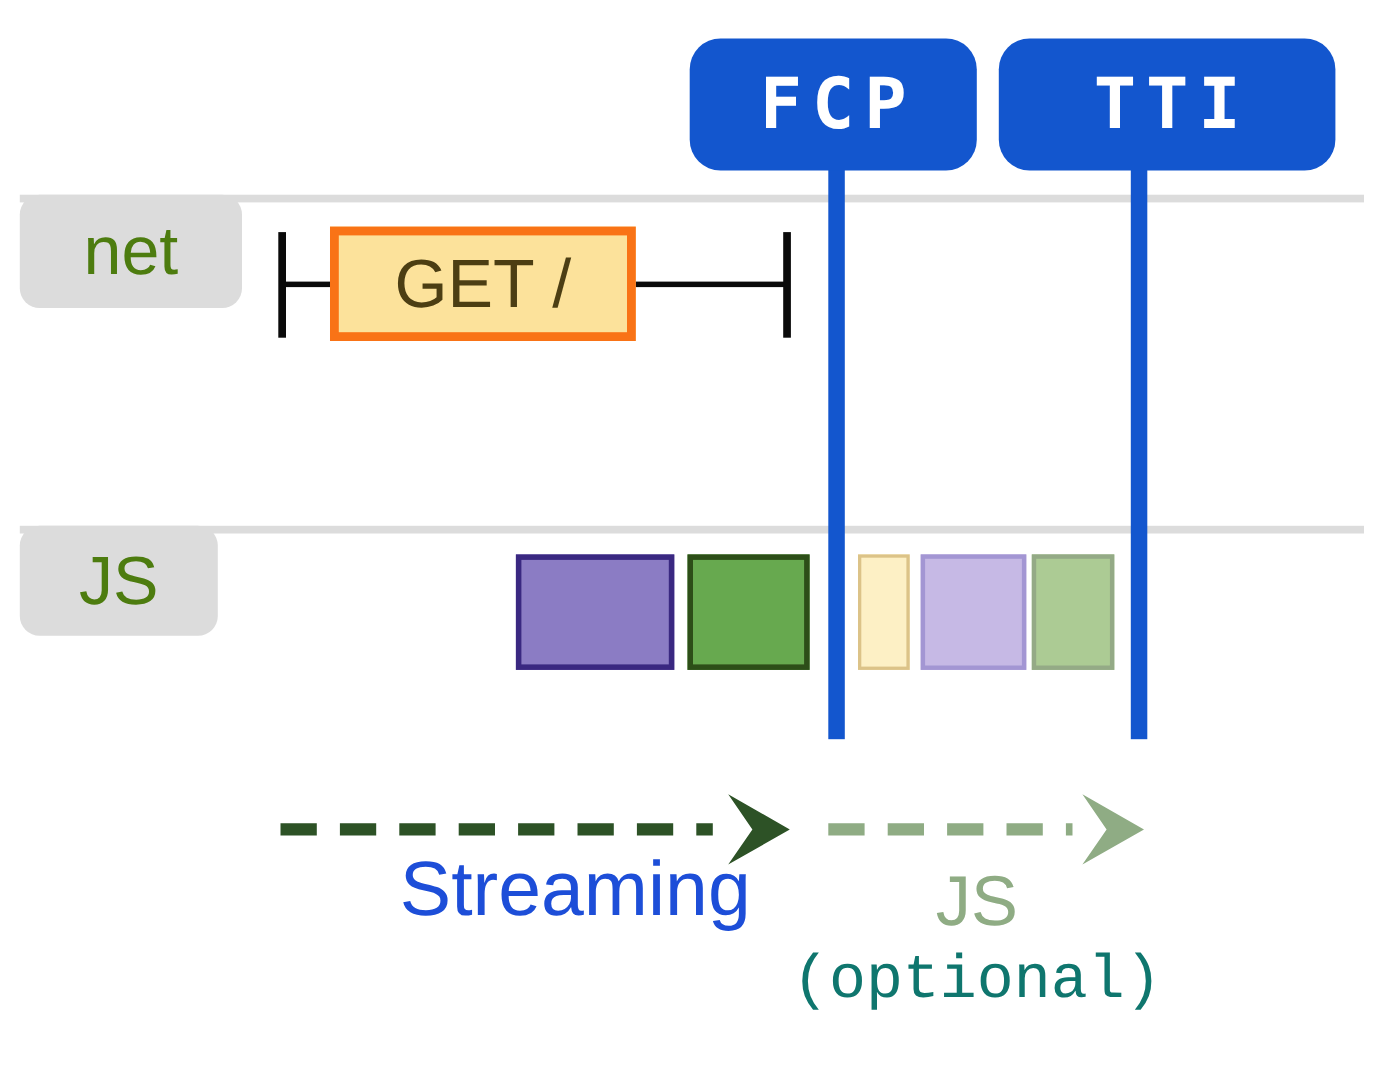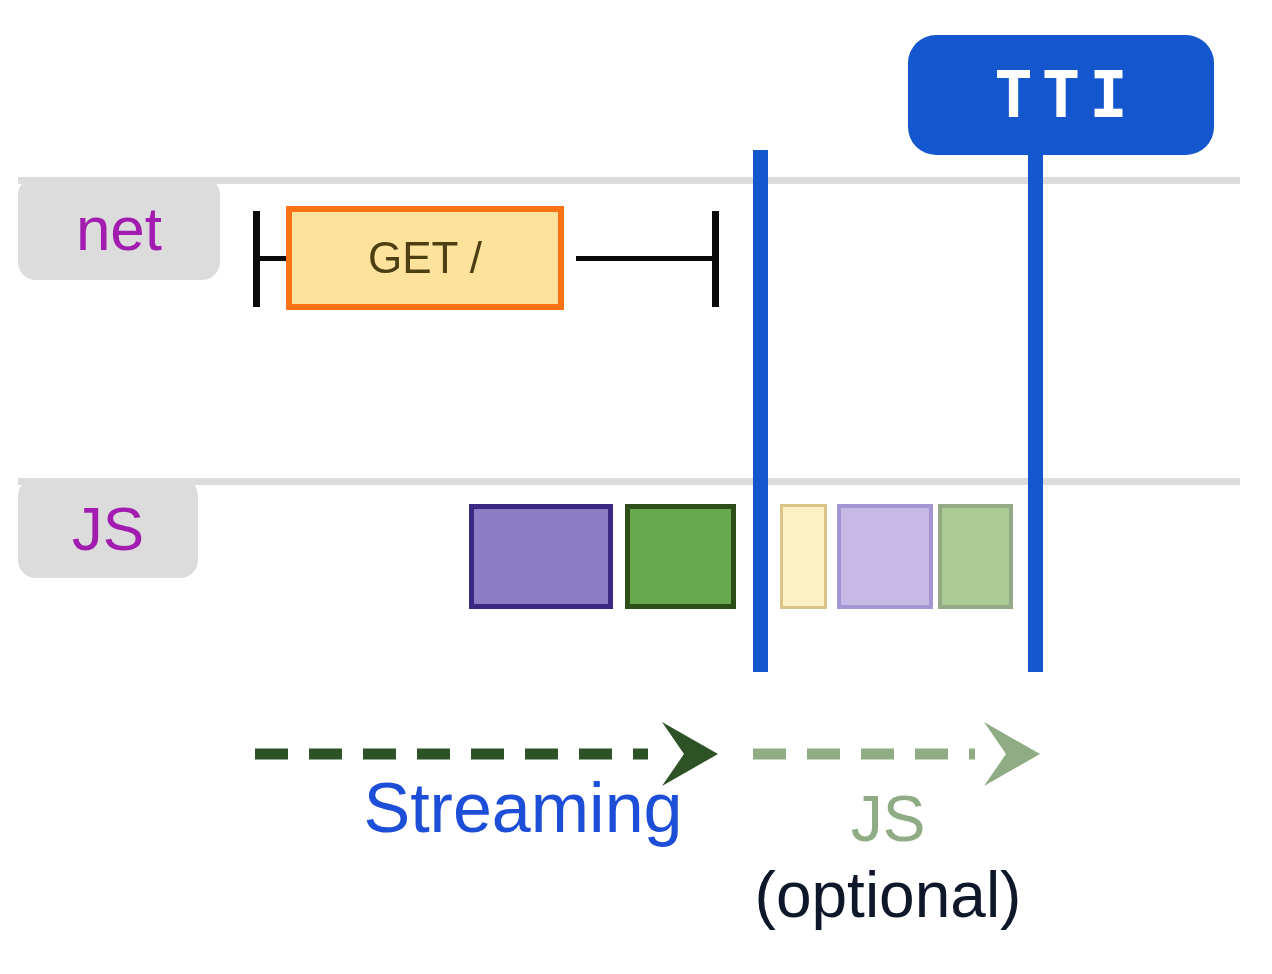--- a/index.html
+++ b/index.html
@@ -57,21 +57,21 @@
   #lane-line-net { top: 177px; }
   #lane-line-js  { top: 478px; }
   .lane-tab {
     position: absolute;
     left: 18px;
     background: #dcdcdc;
     border-radius: 18px;
     display: flex;
     align-items: center;
     justify-content: center;
-    color: #a21caf;
+    color: #4d7c0f;
     font-size: 62px;
     z-index: 1;
   }
   #tab-net { top: 177px; width: 202px; height: 103px; }
   #tab-js  { top: 478px; width: 180px; height: 100px; }
   
   .tick {
     position: absolute;
     top: 211px;
     width: 7px;
@@ -85,32 +85,32 @@
     position: absolute;
     top: 256px;
     height: 5px;
     background: #0a0a0a;
     z-index: 3;
   }
   #conn-left  { left: 256px; width: 48px; }
   #conn-right { left: 576px; width: 140px; }
   #get-box {
     position: absolute;
-    left: 286px;
+    left: 300px;
     top: 206px;
     width: 278px;
     height: 104px;
     box-sizing: border-box;
     background: #fce29b;
-    border: 6px solid #f97316;
+    border: 8px solid #f97316;
     display: flex;
     align-items: center;
     justify-content: center;
     color: #4c3e13;
-    font-size: 44px;
+    font-size: 62px;
     z-index: 4;
   }
   
   .js-block {
     position: absolute;
     top: 504px;
     height: 105px;
     box-sizing: border-box;
     z-index: 3;
   }
@@ -140,29 +140,33 @@
     left: 738px;
     top: 786px;
     width: 300px;
     font-size: 64px;
     color: #8fac84;
   }
   #optional-caption {
     left: 718px;
     top: 862px;
     width: 340px;
-    font-size: 64px;
-    color: #0f172a;
+    font-size: 56px;
+    color: #0f766e;
+    font-family: Liberation Mono, monospace;
   }
 </style>
 </head>
 <body>
 
 <div id="canvas">
 
+  <div class="badge" id="badge-fcp">
+    <span>FCP</span>
+  </div>
   <div class="badge" id="badge-tti">
     <span>TTI</span>
   </div>
   <div class="marker-line" id="marker-fcp"></div>
   <div class="marker-line" id="marker-tti"></div>
 
   <div class="lane-tab" id="tab-net">
     <span>net</span>
   </div>
   <div class="lane-line" id="lane-line-net"></div>

